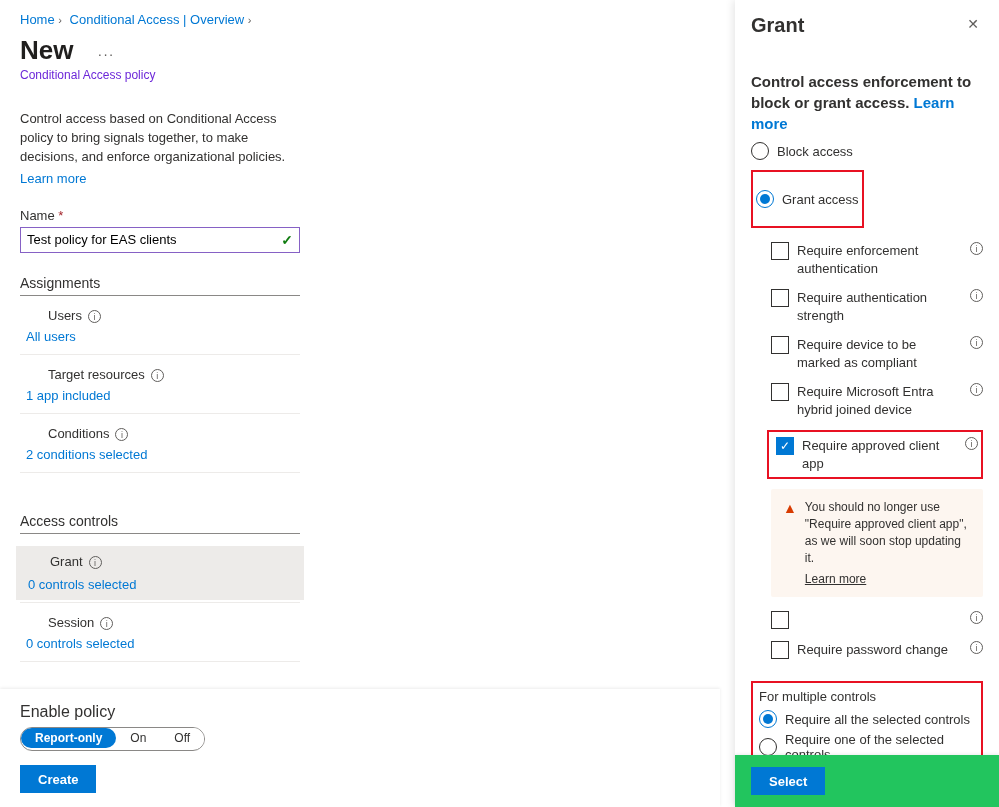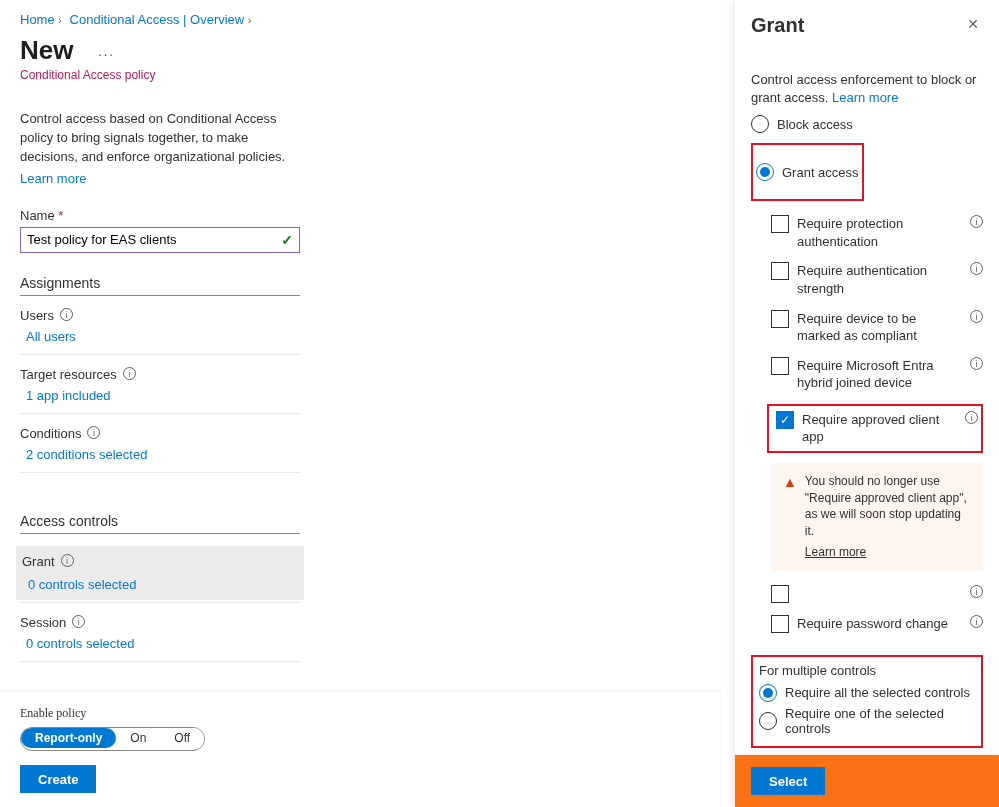--- a/index.html
+++ b/index.html
@@ -25,21 +25,21 @@
 .breadcrumb {
   font-size: 13px;
   color: #0078d4;
   margin-bottom: 8px;
 }
 .breadcrumb span { margin-right: 4px; }
 .breadcrumb .chev { color: #605e5c; font-size: 11px; }
 .title-row { display: flex; align-items: baseline; gap: 24px; }
 .page-title { font-size: 26px; font-weight: 600; color: #201f1e; }
 .more-dots { color: #605e5c; font-size: 14px; letter-spacing: 1px; cursor:pointer;}
-.subtitle { font-size: 12px; color: #be185d; margin-top: 2px; margin-bottom: 28px; }
+.subtitle { font-size: 12px; color: #6d28d9; margin-top: 2px; margin-bottom: 28px; }
 
 .left-block { width: 280px; }
 .desc { font-size: 13px; line-height: 1.45; margin-bottom: 4px; }
 .learn { display: inline-block; margin-bottom: 22px; }
 
 .field-label { font-size: 13px; margin-bottom: 4px; }
 .req { color: #a4262c; }
 .input-wrap {
   position: relative;
   border: 1px solid #8a8886;
@@ -56,21 +56,21 @@
 .check-icon { color: #107c10; font-size: 14px; font-weight:bold;}
 
 .section-head {
   font-size: 14px;
   font-weight: 400;
   padding-bottom: 4px;
   border-bottom: 1px solid #8a8886;
   margin-bottom: 12px;
 }
 .assign-row { margin-bottom: 6px; }
-.assign-label { font-size: 13px; display:flex; align-items:flex-start; gap:6px; }
+.assign-label { font-size: 13px; display:flex; align-items:flex-end; gap:6px;margin-left:28px; }
 .assign-val { color: #0078d4; margin: 6px 0 0 6px; cursor:pointer; }
 .divider { border-top: 1px solid #edebe9; margin: 10px 0 12px; }
 .spacer-lg { height: 28px; }
 
 .info-icon {
   display:inline-flex; width:13px; height:13px;
   border:1px solid #605e5c; border-radius:50%;
   font-size:9px; line-height:12px; justify-content:center;
   color:#605e5c; font-style:normal;
   cursor:default;
@@ -84,21 +84,21 @@
 .grant-sel .assign-label { font-size:13px; }
 .grant-sel-val { margin:8px 0 2px 6px; color:#0078d4; cursor:pointer;}
 
 .footer-bar {
   position:absolute;
   left:0; bottom:0; width:720px;
   padding:14px 0 14px 20px;
   background:#fff;
   box-shadow: 0 -1px 3px rgba(0,0,0,0.08);
 }
-.enable-label { font-size:12px; margin-bottom:6px;font-family:Liberation Serif, serif; }
+.enable-label { font-size:16px; margin-bottom:6px; }
 .pill-toggle {
   display:inline-flex;
   border:1px solid #8a8886;
   border-radius:14px;
   height:24px;
   align-items:flex-start;
   overflow:hidden;
   margin-bottom:14px;
 }
 .pill-opt {
@@ -131,21 +131,21 @@
   right:0; top:0;
   width:264px;
   height:807px;
   background:#fff;
   padding:14px 16px 0 16px;
   box-shadow:-2px 0 8px rgba(0,0,0,0.1);
 }
 .panel-head { display:flex; justify-content:space-between; align-items:flex-start; margin-bottom:34px;}
 .panel-title { font-size:20px; font-weight:600;}
 .close-x { font-size:14px; color:#605e5c; cursor:pointer; padding:2px 4px;}
-.panel-desc { font-size:13px; line-height:1.4; margin-bottom:5px;}
+.panel-desc { font-size:15px; line-height:1.4; margin-bottom:5px;font-weight:bold;}
 .radio-row { display:flex; align-items:center; gap:8px; margin:8px 0; font-size:13px; cursor:pointer;}
 .radio {
   width:18px; height:18px; border:1px solid #323130; border-radius:50%;
   display:inline-flex; align-items:center; justify-content:center; flex-shrink:0;
 }
 .radio.sel::after { content:""; width:10px; height:10px; background:#0078d4; border-radius:50%; }
 .radio.sel { border-color:#0078d4; }
 
 .hi-red { border:2px solid #e81123; padding:1px 3px; margin:2px 0; }
 
@@ -169,21 +169,21 @@
   font-size:12px;
   line-height:1.4;
   display:flex; gap:8px;
 }
 .warn-icon { color:#d83b01; font-size:14px; }
 .warn-box .lm { display:block; text-decoration:underline; color:#323130; margin-top:4px;}
 
 .mult-head { font-size:13px; margin:26px 0 6px; }
 .panel-footer {
   position:absolute; left:0; bottom:0; width:264px;
-  padding:12px 16px; background:#f97316;
+  padding:12px 16px; background:#22c55e;
   box-shadow:0 -1px 3px rgba(0,0,0,0.08);
 }
 </style>
 </head>
 <body>
 
 <div class="main-col">
   <div class="breadcrumb">
     <a>Home</a>
     <span class="chev">›</span>
@@ -290,21 +290,21 @@
   <div class="hi-red" style="display:inline-block;">
     <div class="radio-row" style="margin:17px 0;">
       <span class="radio sel"></span>
       <span>Grant access</span>
     </div>
   </div>
 
   <div class="check-list">
     <div class="chk-row">
       <span class="chk"></span>
-      <span class="chk-label">Require protection authentication</span>
+      <span class="chk-label">Require enforcement authentication</span>
       <i class="info-icon chk-info">i</i>
     </div>
     <div class="chk-row">
       <span class="chk"></span>
       <span class="chk-label">Require authentication strength</span>
       <i class="info-icon chk-info">i</i>
     </div>
     <div class="chk-row">
       <span class="chk"></span>
       <span class="chk-label">Require device to be marked as compliant</span>

